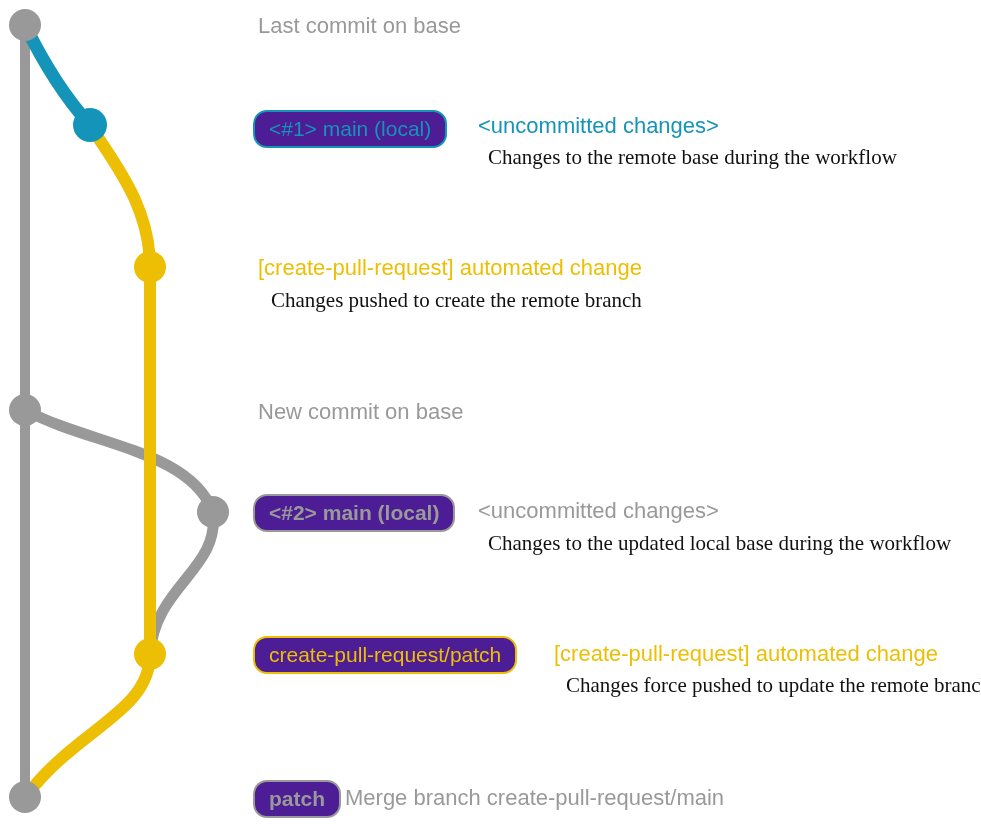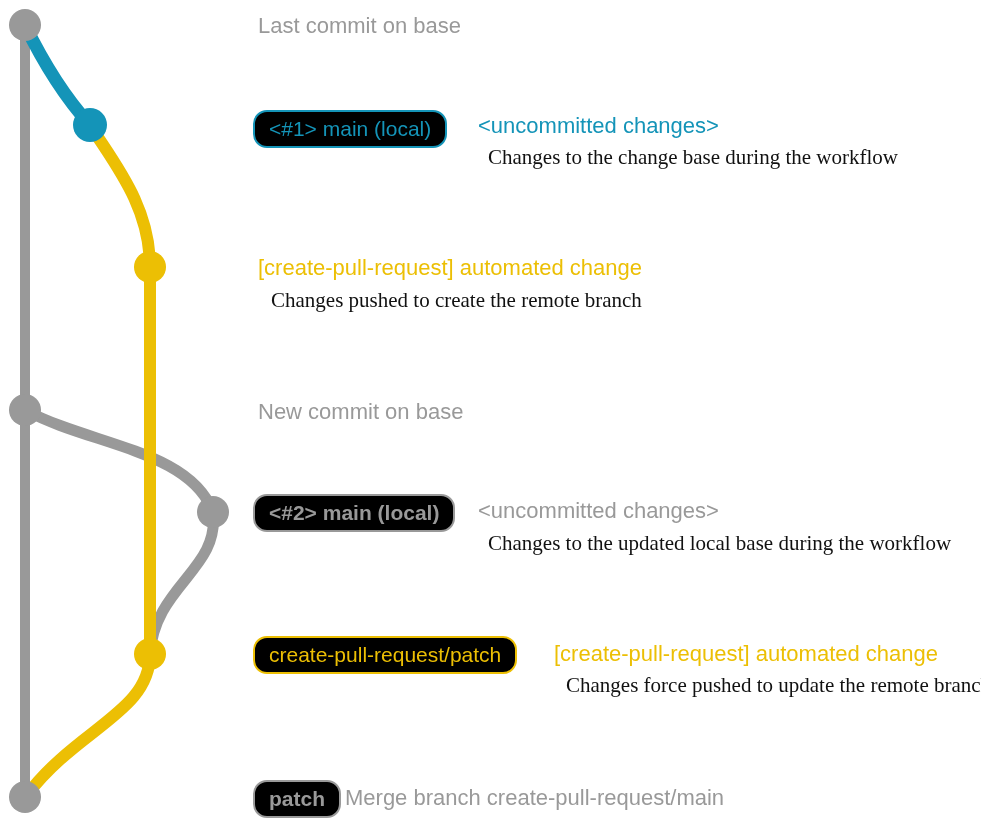--- a/index.html
+++ b/index.html
@@ -19,21 +19,21 @@
 
   .abs{position:absolute;white-space:nowrap;}
   .title{font-size:22px;color:var(--gray);}
   .heading{font-size:22px;}
   .heading.teal{color:var(--teal);}
   .heading.gray{color:var(--gray);}
   .heading.yellow{color:var(--yellow);}
   .note{font-family:"Liberation Serif",serif;font-size:21px;color:var(--ink);}
   .badge{
     display:inline-block;border:2px solid;border-radius:14px;
-    padding:4px 14px 5px 14px;font-size:21px;line-height:1.2;background:#000000;
+    padding:4px 14px 5px 14px;font-size:21px;line-height:1.2;background:#4c1d95;
   }
   .badge.teal{border-color:var(--teal);color:var(--teal);}
   .badge.gray{border-color:var(--gray);color:var(--gray);font-weight:bold;}
   .badge.yellow{border-color:var(--yellow);color:var(--yellow);}
 </style>
 </head>
 <body>
 
 <div class="canvas">
 
@@ -50,21 +50,21 @@
     <circle class="c-gray" cx="25" cy="410" r="16"></circle>
     <circle class="c-gray" cx="213" cy="512" r="16"></circle>
     <circle class="c-yellow" cx="150" cy="654" r="16"></circle>
     <circle class="c-gray" cx="25" cy="797" r="16"></circle>
   </svg>
 
   <div class="abs title" style="left:258px;top:13px;">Last commit on base</div>
 
   <div class="abs badge teal" style="left:253px;top:110px;">&lt;#1&gt; main (local)</div>
   <div class="abs heading teal" style="left:478px;top:113px;">&lt;uncommitted changes&gt;</div>
-  <div class="abs note" style="left:488px;top:145px;">Changes to the change base during the workflow</div>
+  <div class="abs note" style="left:488px;top:145px;">Changes to the remote base during the workflow</div>
 
   <div class="abs heading yellow" style="left:258px;top:255px;">[create-pull-request] automated change</div>
   <div class="abs title" style="left:258px;top:399px;">New commit on base</div>
 
   <div class="abs note" style="left:271px;top:288px;">Changes pushed to create the remote branch</div>
 
   <div class="abs badge gray" style="left:253px;top:494px;">&lt;#2&gt; main (local)</div>
   <div class="abs heading gray" style="left:478px;top:498px;">&lt;uncommitted changes&gt;</div>
   <div class="abs badge yellow" style="left:253px;top:636px;">create-pull-request/patch</div>
 

